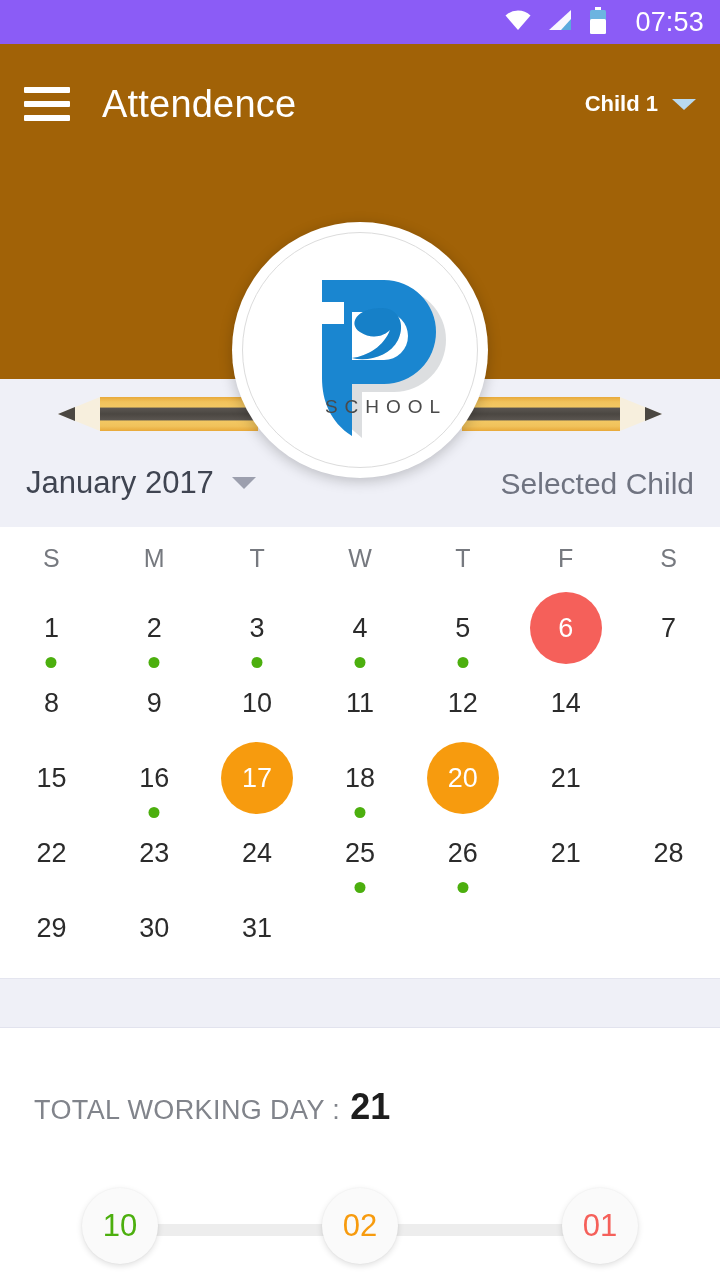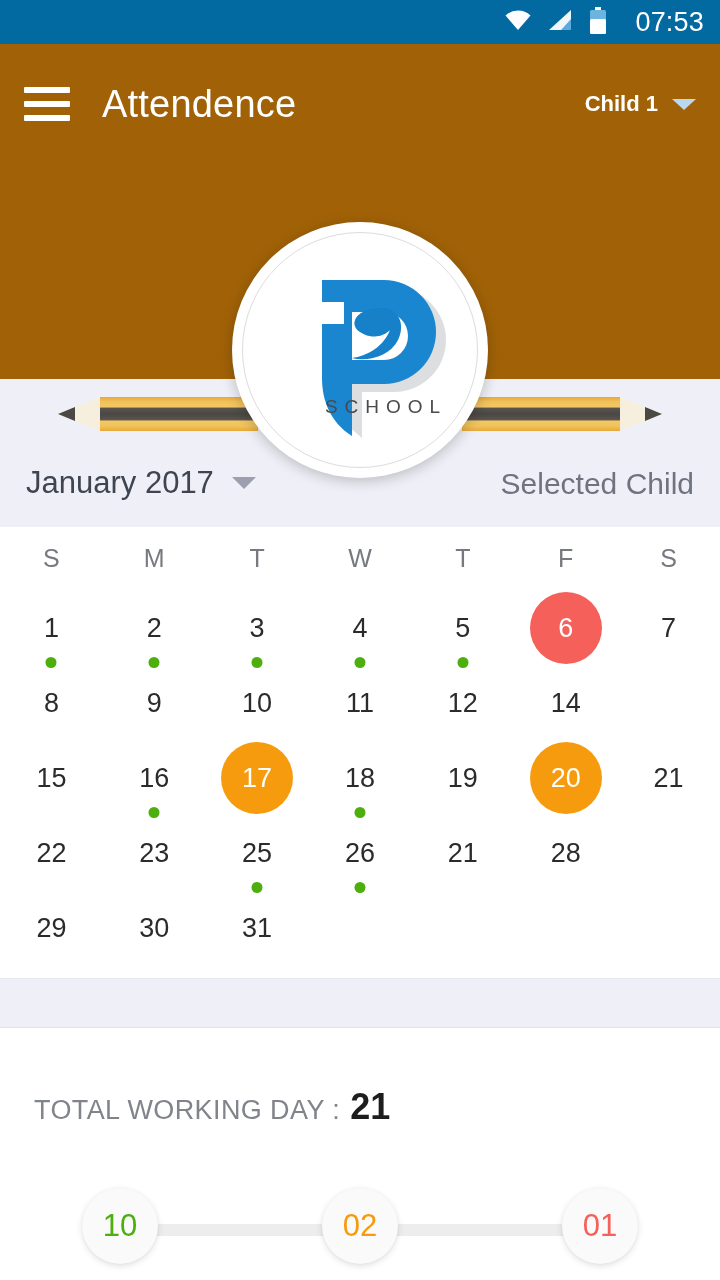--- a/index.html
+++ b/index.html
@@ -16,21 +16,21 @@
     position: relative;
     width: 720px;
     height: 1280px;
     background: #ffffff;
   }
 
   
   .status-bar {
     position: relative;
     height: 44px;
-    background: #0369a1;
+    background: #8b5cf6;
     display: flex;
     align-items: center;
     justify-content: flex-end;
     padding: 0 16px 0 0;
   }
   .status-icons {
     display: flex;
     align-items: center;
     gap: 14px;
   }
@@ -511,35 +511,35 @@
           <div class="cal-cell">
             <div class="day-num">16<span class="dot"></span></div>
           </div>
           <div class="cal-cell">
             <div class="day-num leave">17</div>
           </div>
           <div class="cal-cell">
             <div class="day-num">18<span class="dot"></span></div>
           </div>
           <div class="cal-cell">
-            <div class="day-num">19</div>
-          </div>
-          <div class="cal-cell">
             <div class="day-num leave">20</div>
           </div>
           <div class="cal-cell">
             <div class="day-num">21</div>
           </div>
         </div>
         <div class="cal-row">
           <div class="cal-cell">
             <div class="day-num">22</div>
           </div>
           <div class="cal-cell">
             <div class="day-num">23</div>
+          </div>
+          <div class="cal-cell">
+            <div class="day-num">24</div>
           </div>
           <div class="cal-cell">
             <div class="day-num">25<span class="dot"></span></div>
           </div>
           <div class="cal-cell">
             <div class="day-num">26<span class="dot"></span></div>
           </div>
           <div class="cal-cell">
             <div class="day-num">21</div>
           </div>

